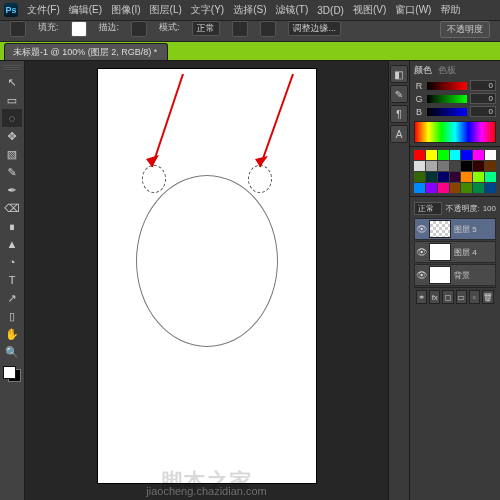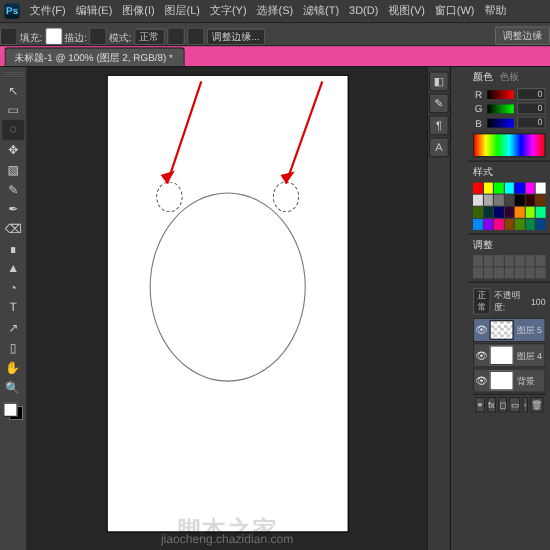--- a/index.html
+++ b/index.html
@@ -1,23 +1,23 @@
 <!DOCTYPE html>
 <html><head>
 <meta charset="utf-8">
 <style>
   html,body{margin:0;padding:0;width:500px;height:500px;background:#3a3a3a;font-family:"Microsoft YaHei",sans-serif;font-size:10px;color:#ccc;overflow:hidden;}
   .menubar{background:#3a3a3a;height:20px;display:flex;align-items:center;padding:0 4px;gap:9px;border-bottom:1px solid #222;}
   .menubar .ps{width:14px;height:14px;background:linear-gradient(#08324a,#031a2a);color:#5fc7ff;font-weight:bold;font-size:9px;display:flex;align-items:center;justify-content:center;border-radius:2px;}
   .menubar span{cursor:default;}
-  .optbar{background:#424242;height:20px;display:flex;align-items:flex-end;padding:0 0;gap:2px;border-bottom:1px solid #222;font-size:9px;}
+  .optbar{background:#424242;height:20px;display:flex;align-items:flex-start;padding:0 10px;gap:12px;border-bottom:1px solid #222;font-size:9px;}
   .optbar .chip{background:#2d2d2d;border:1px solid #555;padding:0 4px;height:13px;display:flex;align-items:center;border-radius:2px;}
   .optbar .iconbtn{width:14px;height:14px;background:#2d2d2d;border:1px solid #555;border-radius:2px;}
   .optbar .btn{background:#4a4a4a;border:1px solid #666;padding:1px 6px;border-radius:2px;margin-left:auto;}
-  .tabrow{background:#ec4899;height:18px;display:flex;align-items:flex-end;padding-left:4px;border-bottom:1px solid #1a1a1a;}
+  .tabrow{background:#84cc16;height:18px;display:flex;align-items:flex-end;padding-left:4px;border-bottom:1px solid #1a1a1a;}
   .tabrow .tab{background:#525252;color:#ddd;padding:2px 10px 1px 8px;font-size:9px;border:1px solid #1e1e1e;border-bottom:none;border-radius:3px 3px 0 0;}
   .workspace{display:flex;height:442px;background:#262626;}
   .tools{width:24px;background:#424242;display:flex;flex-direction:column;align-items:center;padding-top:4px;gap:0;border-right:1px solid #1e1e1e;}
   .tools .grip{width:18px;height:6px;background:repeating-linear-gradient(#555,#555 1px,#3a3a3a 1px,#3a3a3a 2px);margin-bottom:2px;}
   .tools .t{width:20px;height:18px;display:flex;align-items:center;justify-content:center;color:#ccc;font-size:11px;position:relative;}
   .tools .t.sel{background:#2a2a2a;}
   .tools .sw{margin-top:4px;position:relative;width:20px;height:18px;}
   .tools .sw .fg{position:absolute;width:11px;height:11px;background:#fff;border:1px solid #111;left:1px;top:1px;}
   .tools .sw .bg{position:absolute;width:11px;height:11px;background:#000;border:1px solid #777;right:1px;bottom:1px;}
   .canvas-area{flex:1;display:flex;align-items:flex-start;justify-content:center;background:#262626;padding-top:0;position:relative;}
@@ -25,21 +25,21 @@
   .big-ellipse{position:absolute;left:38px;top:106px;width:140px;height:170px;border:1px solid #777;border-radius:50%;}
   .ear{position:absolute;width:22px;height:26px;border:1px dashed #555;border-radius:50%;}
   .ear.l{left:44px;top:96px;}
   .ear.r{left:150px;top:96px;}
   .arrow{position:absolute;}
   .arrow line{stroke:#d00;stroke-width:2;}
   .arrow polygon{fill:#d00;}
   .watermark{position:absolute;bottom:6px;width:100%;text-align:center;color:rgba(0,0,0,0.15);font-size:22px;letter-spacing:1px;font-weight:bold;pointer-events:none}
   .watermark2{position:absolute;bottom:6px;width:100%;text-align:center;color:rgba(170,170,170,0.55);font-size:11px;pointer-events:none}
   .rightcol{width:90px;background:#3a3a3a;border-left:1px solid #1a1a1a;display:flex;flex-direction:column;}
-  .panel{border-bottom:1px solid #1a1a1a;padding:3px 4px;font-size:9px;margin-left:16px;}
+  .panel{border-bottom:1px solid #1a1a1a;padding:3px 4px;font-size:9px;}
   .panel .hd{color:#ddd;margin-bottom:3px;display:flex;gap:6px;}
   .slider-row{display:flex;align-items:center;gap:3px;margin:2px 0;}
   .slider-row .lab{width:10px;text-align:center;}
   .slider-row .track{flex:1;height:8px;position:relative;}
   .slider-row .track.r{background:linear-gradient(90deg,#000,#f00);}
   .slider-row .track.g{background:linear-gradient(90deg,#000,#0f0);}
   .slider-row .track.b{background:linear-gradient(90deg,#000,#00f);}
   .slider-row .val{width:20px;background:#2a2a2a;border:1px solid #555;text-align:right;padding:0 2px;font-size:8px;}
   .spectrum{height:20px;background:linear-gradient(90deg,red,yellow,lime,cyan,blue,magenta,red);border:1px solid #222;margin-top:4px;}
   .swatches{display:grid;grid-template-columns:repeat(7,1fr);gap:1px;}
@@ -80,21 +80,21 @@
   <div class="iconbtn"></div>
   <span>填充:</span>
   <div class="iconbtn" style="background:#fff"></div>
   <span>描边:</span>
   <div class="iconbtn"></div>
   <span>模式:</span>
   <div class="chip">正常</div>
   <div class="iconbtn"></div>
   <div class="iconbtn"></div>
   <div class="chip">调整边缘...</div>
-  <div class="btn">调整边缘</div>
+  <div class="btn">不透明度</div>
 </div>
 
 <div class="tabrow">
   <div class="tab">未标题-1 @ 100% (图层 2, RGB/8) *</div>
 </div>
 
 <div class="workspace">
 
   <div class="tools">
     <div class="grip"></div>
@@ -162,23 +162,20 @@
           <div class="val">0</div>
         </div>
       <div class="slider-row">
           <span class="lab">B</span>
           <div class="track b"></div>
           <div class="val">0</div>
         </div>
       <div class="spectrum"></div>
     </div>
     <div class="panel">
-      <div class="hd">
-          <span>样式</span>
-        </div>
       <div class="swatches" id="swatch-grid">
           <div style="background: rgb(255, 0, 0);"></div>
           <div style="background: rgb(255, 255, 0);"></div>
           <div style="background: rgb(0, 255, 0);"></div>
           <div style="background: rgb(0, 255, 255);"></div>
           <div style="background: rgb(0, 0, 255);"></div>
           <div style="background: rgb(255, 0, 255);"></div>
           <div style="background: rgb(255, 255, 255);"></div>
           <div style="background: rgb(221, 221, 221);"></div>
           <div style="background: rgb(170, 170, 170);"></div>
@@ -196,41 +193,20 @@
           <div style="background: rgb(0, 255, 136);"></div>
           <div style="background: rgb(0, 136, 255);"></div>
           <div style="background: rgb(136, 0, 255);"></div>
           <div style="background: rgb(255, 0, 136);"></div>
           <div style="background: rgb(136, 68, 0);"></div>
           <div style="background: rgb(68, 136, 0);"></div>
           <div style="background: rgb(0, 136, 68);"></div>
           <div style="background: rgb(0, 68, 136);"></div>
         </div>
     </div>
-    <div class="panel">
-      <div class="hd">
-          <span>调整</span>
-        </div>
-      <div class="swatches">
-        <div style="background:#555"></div>
-          <div style="background:#555"></div>
-          <div style="background:#555"></div>
-          <div style="background:#555"></div>
-          <div style="background:#555"></div>
-          <div style="background:#555"></div>
-          <div style="background:#555"></div>
-        <div style="background:#555"></div>
-          <div style="background:#555"></div>
-          <div style="background:#555"></div>
-          <div style="background:#555"></div>
-          <div style="background:#555"></div>
-          <div style="background:#555"></div>
-          <div style="background:#555"></div>
-      </div>
-    </div>
     <div class="panel layers">
       <div class="opts">
         <div class="mode">正常</div>
         <span>不透明度:</span>
         <span>100</span>
       </div>
       <div id="layer-list">
           <div class="layer-row sel">
             <div class="eye">👁</div>
             <div class="thumb trans"></div>

